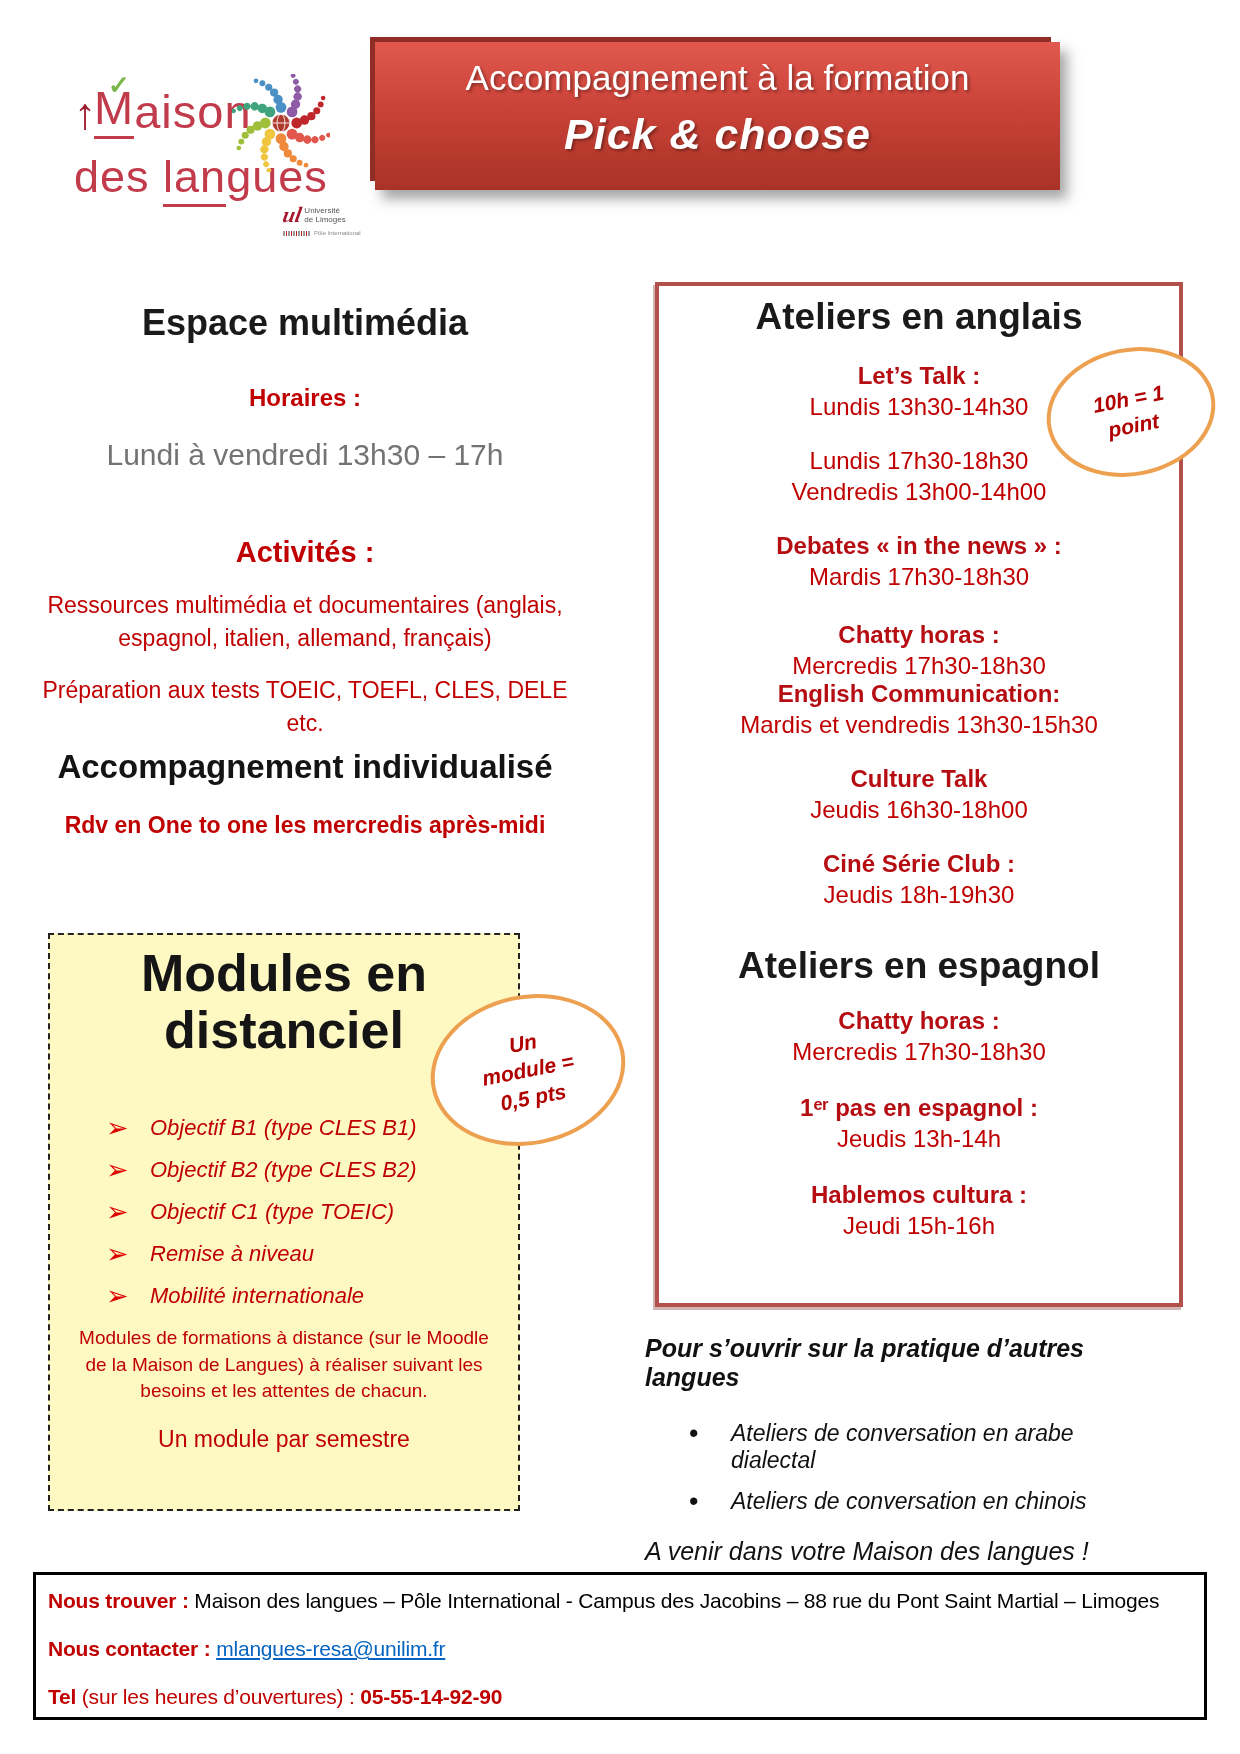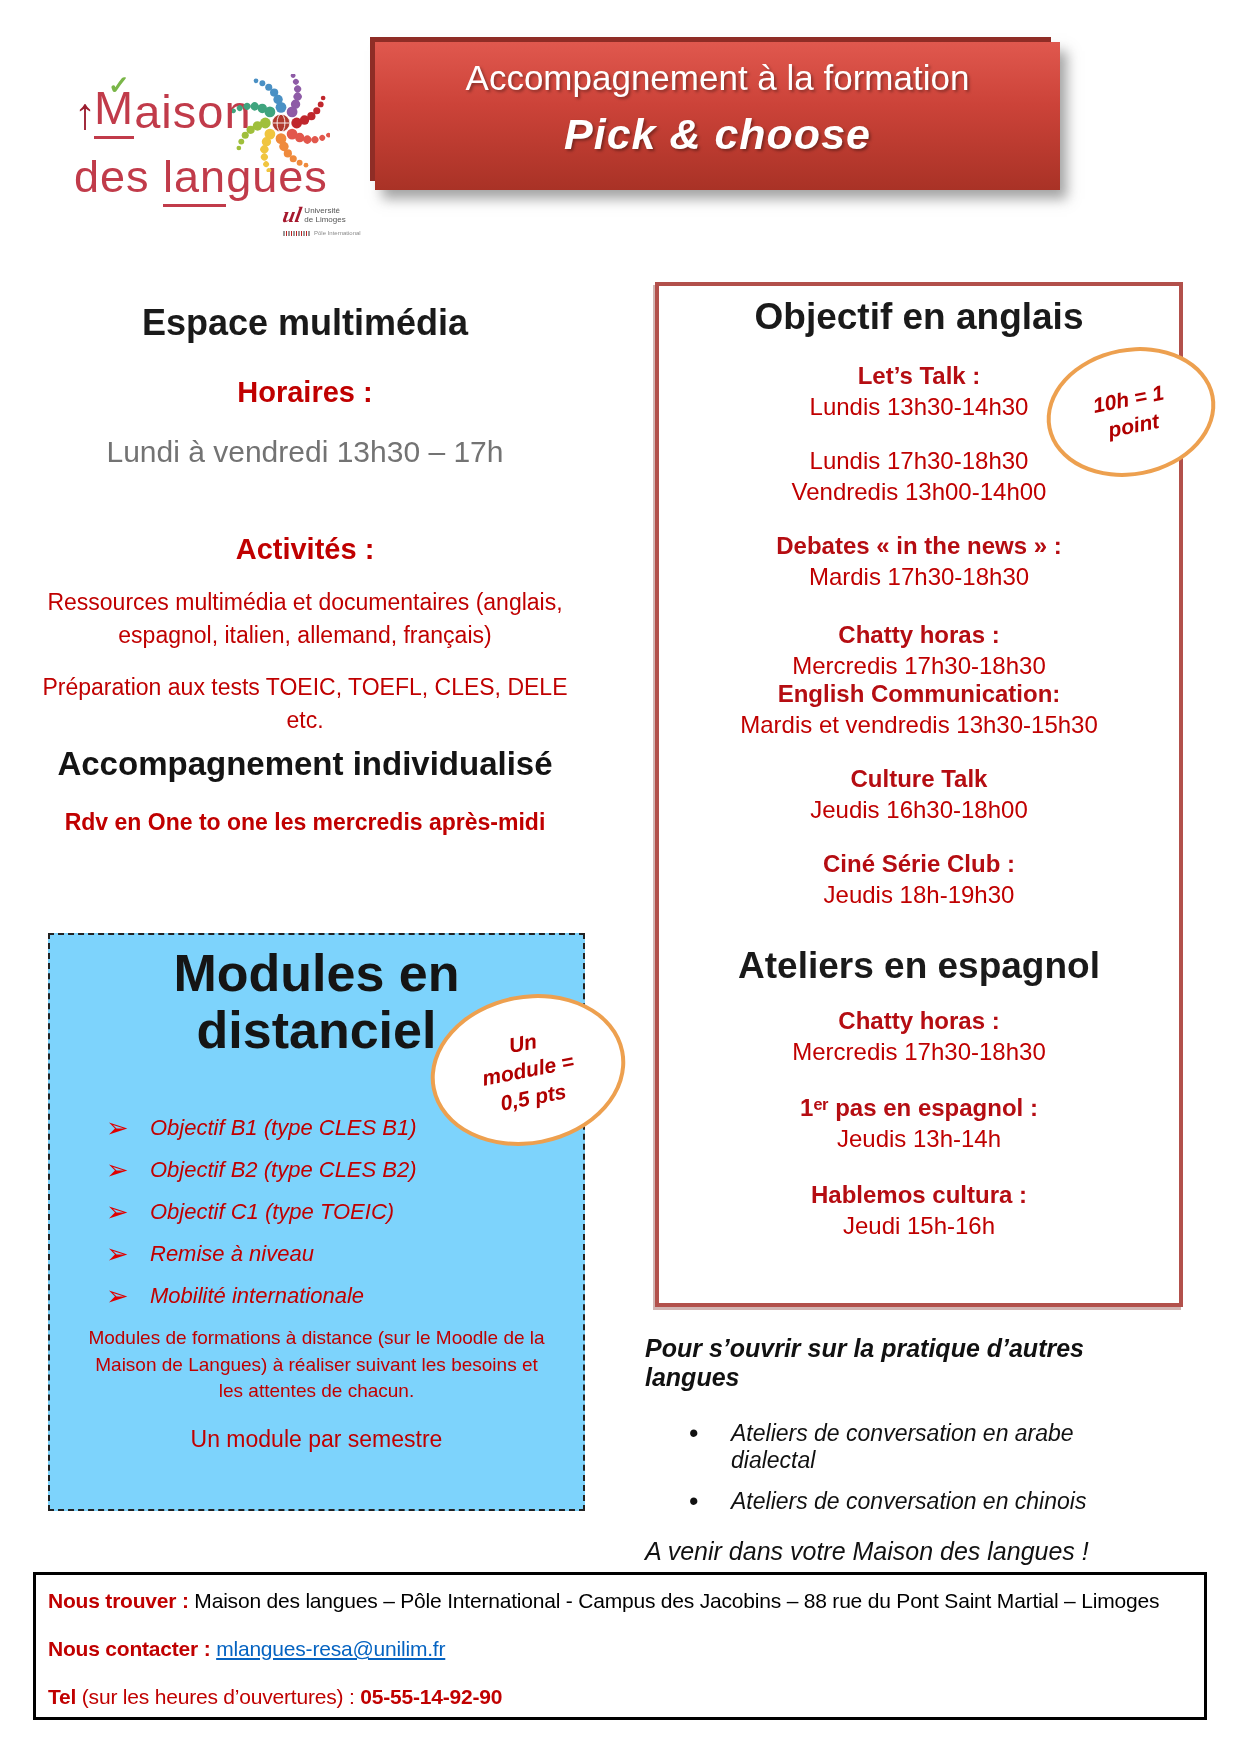--- a/index.html
+++ b/index.html
@@ -33,30 +33,30 @@
     background:linear-gradient(180deg,#e0584e 0%,#cc4339 42%,#a93226 100%);
     box-shadow:-7px -7px 0 -2px #8f2d26, 7px 9px 12px rgba(90,90,90,.55);
     color:#fff; text-align:center; z-index:2; }
   .banner-line1 { margin-top:16px; font-size:35px; font-weight:400; text-shadow:2px 2px 3px rgba(0,0,0,.35); }
   .banner-line2 { margin-top:12px; font-size:43px; font-style:italic; font-weight:600;
     text-shadow:2px 2px 3px rgba(0,0,0,.35); letter-spacing:1px; }
 
   
   .left-col { position:absolute; left:40px; top:302px; width:530px; text-align:center; }
   .espace-title { font-size:36px; font-weight:700; color:#1a1a1a; }
-  .horaires-label { margin-top:32px; font-size:29px; font-weight:700; color:#c00000; }
+  .horaires-label { margin-top:40px; font-size:24px; font-weight:700; color:#c00000; }
   .horaires-value { margin-top:26px; font-size:30px; color:#737373; }
   .activites-label { margin-top:64px; font-size:29px; font-weight:700; color:#c00000; }
   .activity { margin-top:20px; font-size:23px; color:#c00000; line-height:1.42; }
   .accomp-title { margin-top:8px; font-size:33px; font-weight:700; color:#141414; }
   .accomp-note { margin-top:26px; font-size:23px; font-weight:700; color:#c00000; }
 
   
-  .modules-box { position:absolute; left:48px; top:933px; width:537px; height:578px;
-    background:#7dd3fc; border:2px dashed #222; box-sizing:border-box; text-align:center; z-index:1; }
+  .modules-box { position:absolute; left:48px; top:933px; width:472px; height:578px;
+    background:#fef9c3; border:2px dashed #222; box-sizing:border-box; text-align:center; z-index:1; }
   .modules-title { margin-top:10px; font-size:52px; font-weight:700; color:#151515; line-height:1.1; }
   .modules-list { margin:56px 0 0 0; padding:0 0 0 56px; list-style:none; text-align:left; }
   .modules-list li { font-size:22px; font-style:italic; color:#c00000; margin-bottom:16px;
     position:relative; padding-left:44px; }
   .modules-list li::before { content:"➢"; position:absolute; left:0; top:-3px; font-size:27px;
     color:#e00000; font-style:normal; font-family:"DejaVu Sans", sans-serif; }
   .modules-desc { margin:14px auto 0; width:88%; font-size:19px; color:#c00000; line-height:1.38; }
   .modules-footer { margin-top:22px; font-size:23px; color:#c00000; }
 
   
@@ -177,21 +177,21 @@
   </ul>
   <div class="modules-desc">Modules de formations à distance (sur le Moodle de la Maison de Langues) à réaliser suivant les besoins et les attentes de chacun.</div>
   <div class="modules-footer">Un module par semestre</div>
 </div>
 
 <div class="badge badge-module">
   <div class="badge-text">Un module = 0,5 pts</div>
 </div>
 
 <div class="right-box">
-  <div class="atelier-heading">Objectif en anglais</div>
+  <div class="atelier-heading">Ateliers en anglais</div>
 
   <div class="ws-group" style="margin-top:24px">
     <div class="ws-name">Let’s Talk :</div>
     <div class="ws-time">Lundis 13h30-14h30</div>
   </div>
   <div class="ws-group" style="margin-top:26px">
     <div class="ws-time">Lundis 17h30-18h30</div>
     <div class="ws-time">Vendredis 13h00-14h00</div>
   </div>
   <div class="ws-group" style="margin-top:26px">

